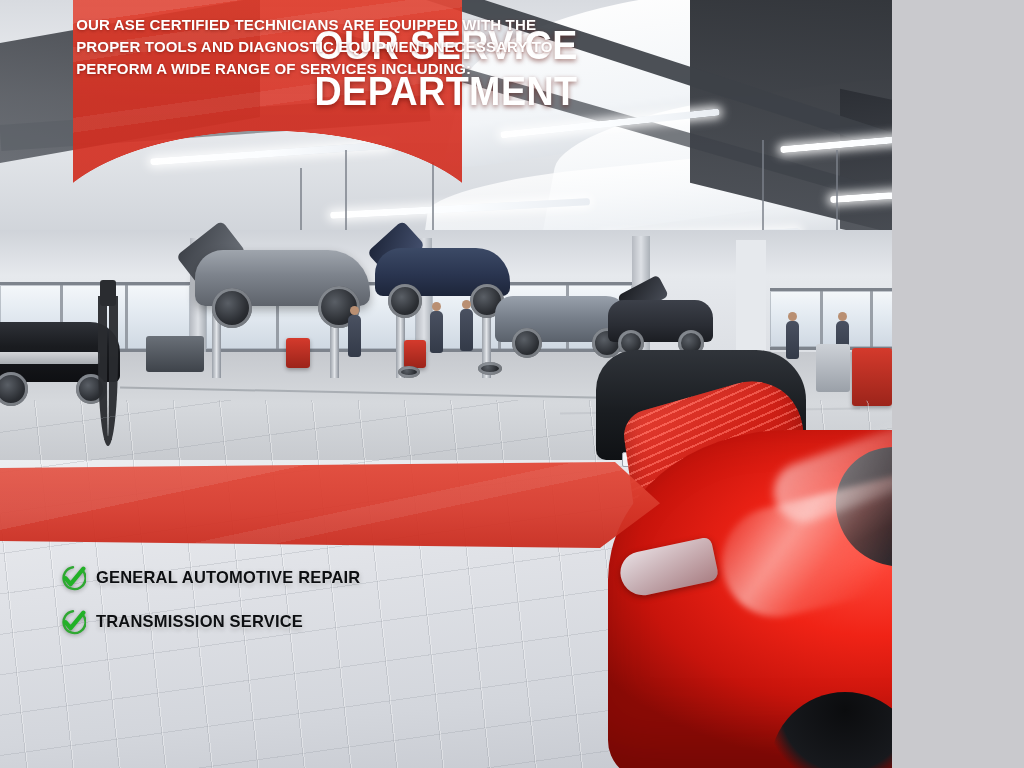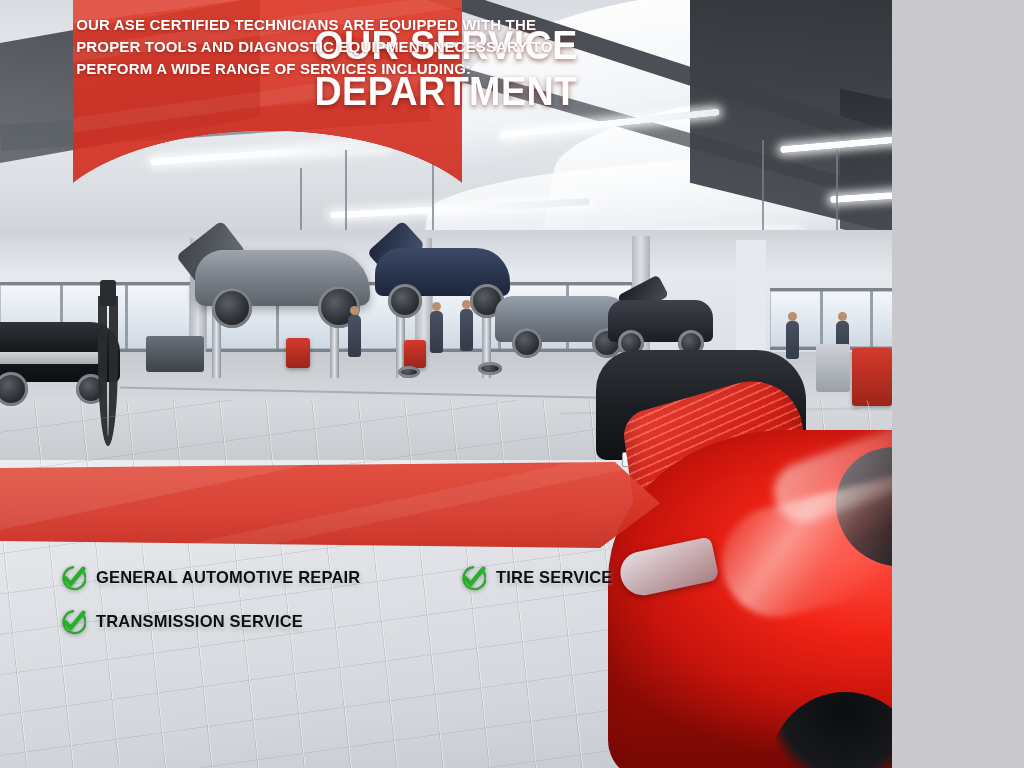--- a/index.html
+++ b/index.html
@@ -611,26 +611,17 @@
           <svg viewBox="0 0 26 26" xmlns="http://www.w3.org/2000/svg">
             <path d="M22.5 5.5 A11 11 0 1 1 13 2.2" fill="none" stroke="#2FA832" stroke-width="2.4" stroke-linecap="round"></path>
             <path d="M5.5 13.2 L10.6 19.2 L23.4 3.6" fill="none" stroke="#22B127" stroke-width="4.2" stroke-linecap="round" stroke-linejoin="round"></path>
           </svg>
         </span>
         <span class="check-label">TRANSMISSION SERVICE</span>
       </div>
     </div>
 
     <div class="col col-right">
-      <div class="check-row">
-        <span class="check-icon">
-          <svg viewBox="0 0 26 26" xmlns="http://www.w3.org/2000/svg">
-            <path d="M22.5 5.5 A11 11 0 1 1 13 2.2" fill="none" stroke="#2FA832" stroke-width="2.4" stroke-linecap="round"></path>
-            <path d="M5.5 13.2 L10.6 19.2 L23.4 3.6" fill="none" stroke="#22B127" stroke-width="4.2" stroke-linecap="round" stroke-linejoin="round"></path>
-          </svg>
-        </span>
-        <span class="check-label">TIRE SERVICE</span>
-      </div>
     </div>
 
   </div>
 
 </div>
 
 </body></html>

